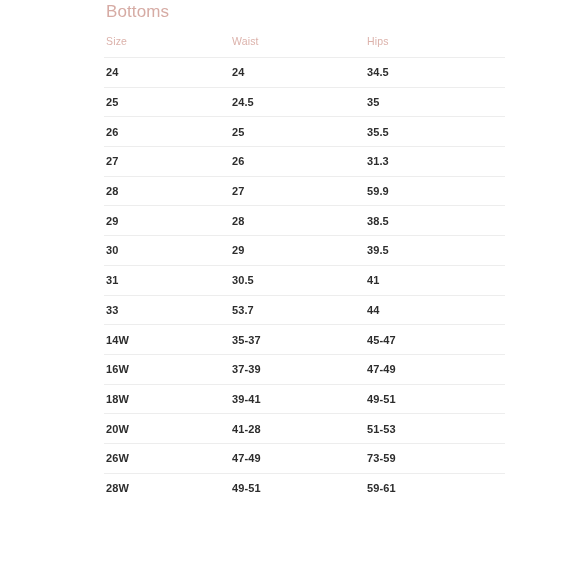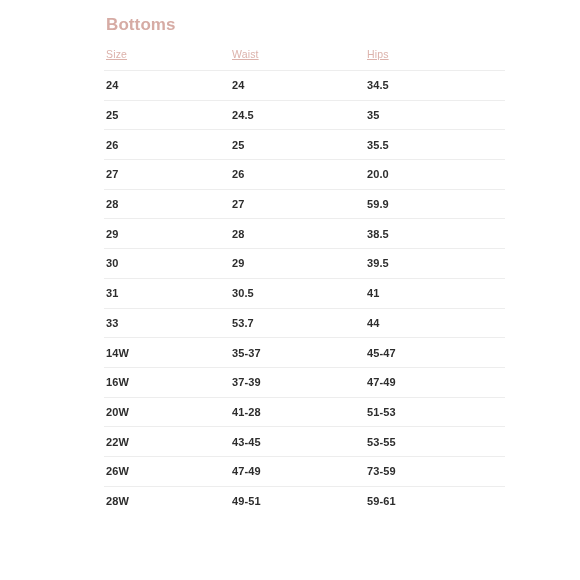--- a/index.html
+++ b/index.html
@@ -25,25 +25,25 @@
 
   .size-chart {
     position: absolute;
     left: 104px;
     top: 0;
     width: 401px;
   }
 
   .chart-title {
     font-size: 17px;
-    font-weight: 700;
+    font-weight: 400;
     color: #d6aba4;
     letter-spacing: 0.1px;
     margin: 0;
-    padding: 13px 0 0 2px;
+    padding: 0 0 0 2px;
     line-height: 24px;
   }
 
   table.size-table {
     width: 401px;
     border-collapse: collapse;
     table-layout: fixed;
     margin-top: 11px;
   }
 
@@ -54,21 +54,20 @@
   table.size-table thead th {
     text-align: left;
     font-size: 10.5px;
     font-weight: 400;
     color: #dcb2ab;
     letter-spacing: 0.15px;
     padding: 0 0 9px 2px;
     border-bottom: 1px solid #ededed;
     vertical-align: bottom;
     line-height: 13px;
-    text-decoration: underline;
   }
 
   table.size-table tbody td {
     font-size: 11px;
     font-weight: 700;
     color: #2d2d2d;
     letter-spacing: 0.1px;
     padding: 0 0 0 2px;
     height: 28.7px;
     border-bottom: 1px solid #ededed;
@@ -114,21 +113,21 @@
             <td>35</td>
           </tr>
           <tr>
             <td>26</td>
             <td>25</td>
             <td>35.5</td>
           </tr>
           <tr>
             <td>27</td>
             <td>26</td>
-            <td>20.0</td>
+            <td>31.3</td>
           </tr>
           <tr>
             <td>28</td>
             <td>27</td>
             <td>59.9</td>
           </tr>
           <tr>
             <td>29</td>
             <td>28</td>
             <td>38.5</td>
@@ -152,28 +151,28 @@
             <td>14W</td>
             <td>35-37</td>
             <td>45-47</td>
           </tr>
           <tr>
             <td>16W</td>
             <td>37-39</td>
             <td>47-49</td>
           </tr>
           <tr>
+            <td>18W</td>
+            <td>39-41</td>
+            <td>49-51</td>
+          </tr>
+          <tr>
             <td>20W</td>
             <td>41-28</td>
             <td>51-53</td>
-          </tr>
-          <tr>
-            <td>22W</td>
-            <td>43-45</td>
-            <td>53-55</td>
           </tr>
           <tr>
             <td>26W</td>
             <td>47-49</td>
             <td>73-59</td>
           </tr>
           <tr>
             <td>28W</td>
             <td>49-51</td>
             <td>59-61</td>

